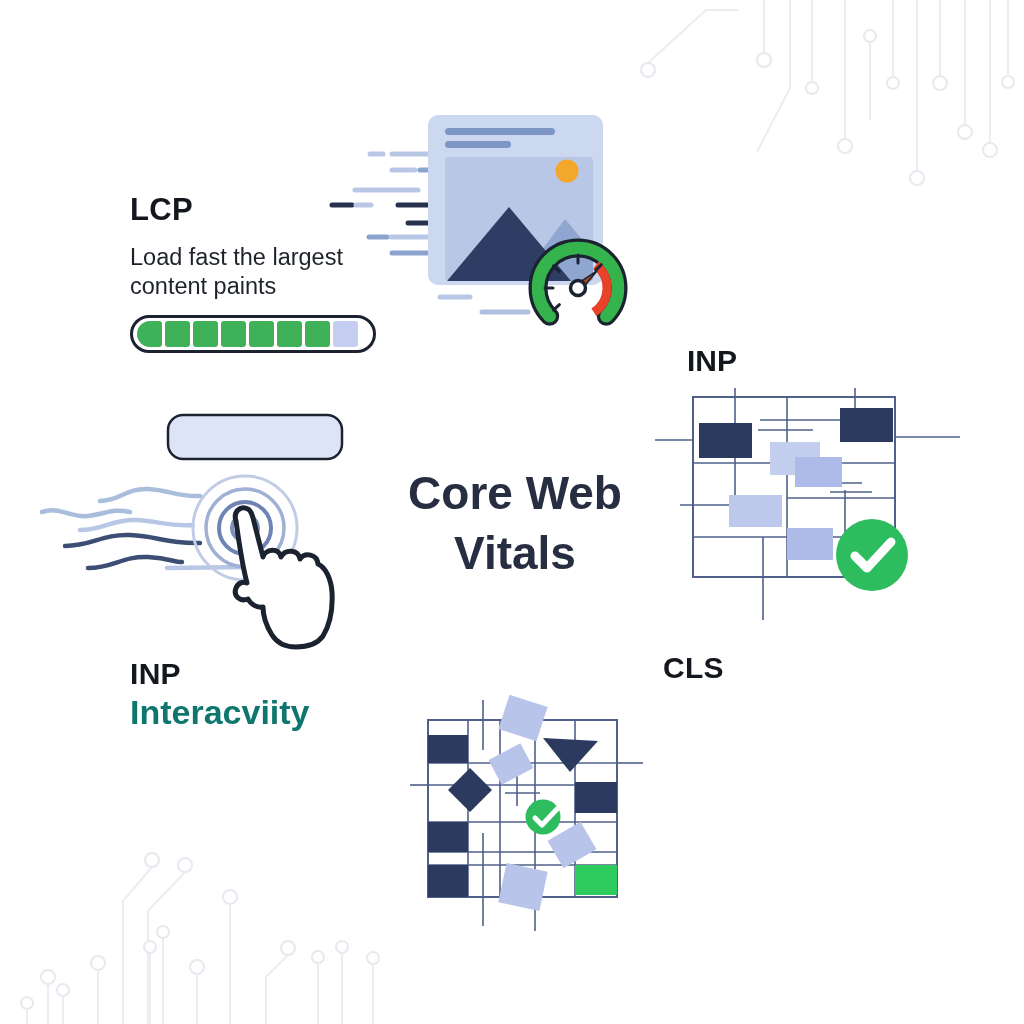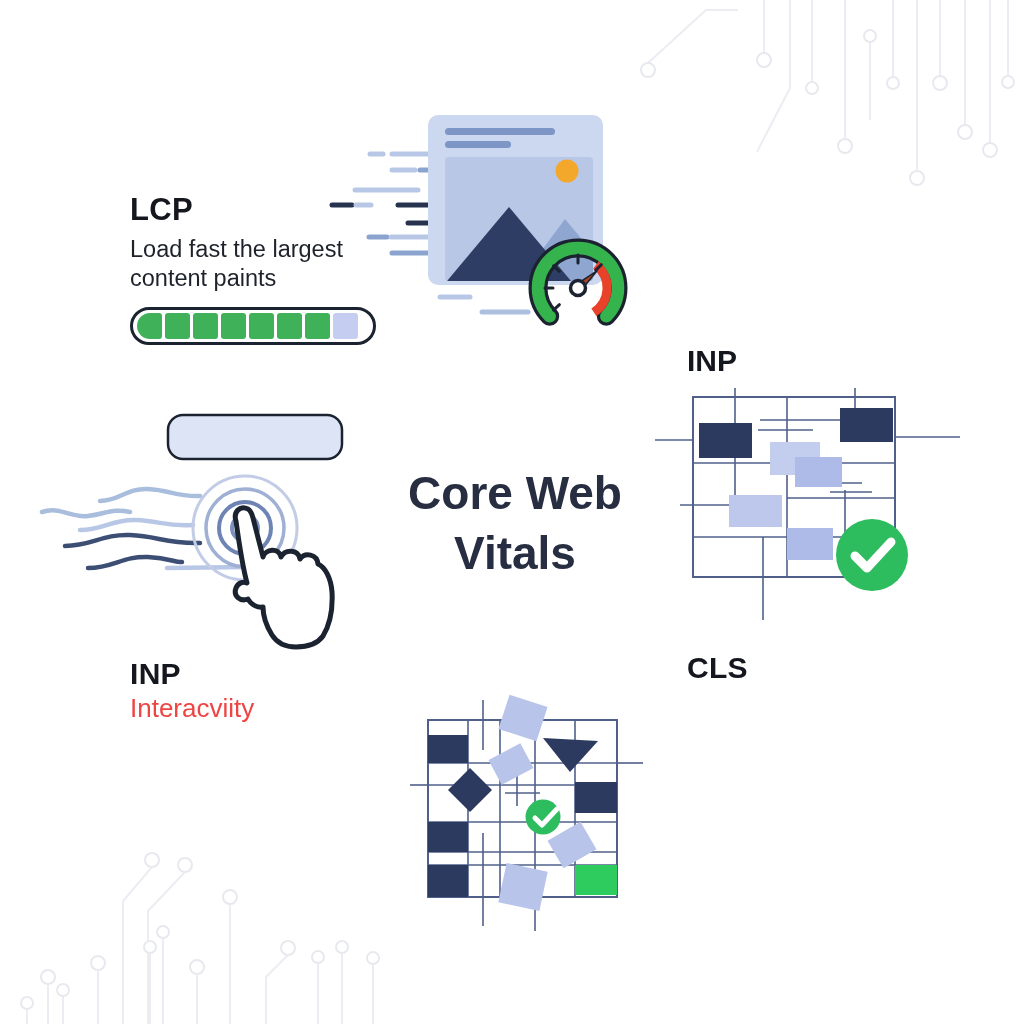--- a/index.html
+++ b/index.html
@@ -6,31 +6,31 @@
   .canvas{
     position:relative;width:1024px;height:1024px;background:#ffffff;overflow:hidden;
     font-family:"Liberation Sans", sans-serif;color:#14171e;
   }
   .abs{position:absolute;}
   
   .decor{stroke:#ebedf2;stroke-width:2;fill:none;}
   .decor-dot{stroke:#e7e9ef;stroke-width:2;fill:#ffffff;}
   
   .abbr{font-size:31px;font-weight:bold;color:#14171e;letter-spacing:.3px;line-height:1.05;}
-  .metric-name{font-size:26px;font-weight:normal;color:#ef4444;margin-top:4px;line-height:1.1;}
-  .desc{font-size:23.5px;color:#1e222b;line-height:1.24;margin-top:8px;}
+  .metric-name{font-size:34px;font-weight:bold;color:#0f766e;margin-top:4px;line-height:1.1;}
+  .desc{font-size:23.5px;color:#1e222b;line-height:1.24;margin-top:16px;}
   .lcp-block{left:130px;top:194px;}
   .lcp-block .desc{width:242px;}
   .inp-top-label{left:687px;top:344px;font-size:30px;font-weight:bold;color:#14171e;}
   .title-block{left:360px;top:464px;width:310px;text-align:center;
     font-size:46px;font-weight:bold;color:#272e41;line-height:1.3;}
   .inp-block{left:130px;top:658px;}
   .inp-block .abbr{font-size:30px;}
   .inp-block .desc{width:268px;}
-  .cls-block{left:687px;top:652px;}
+  .cls-block{left:663px;top:652px;}
   .cls-block .abbr{font-size:30px;}
   .cls-block .desc{width:205px;}
   
   .pbar{margin-top:14px;width:246px;height:38px;border:3px solid #1c2330;border-radius:20px;
     background:#fff;box-sizing:border-box;padding:3px 4px;}
   .pbar-segments{display:flex;gap:3px;height:100%;}
   .seg{width:25px;height:100%;border-radius:3px;flex:0 0 auto;}
   .seg:first-child{border-radius:13px 3px 3px 13px;}
   
   .gline{stroke:#50608a;stroke-width:2;fill:none;}

